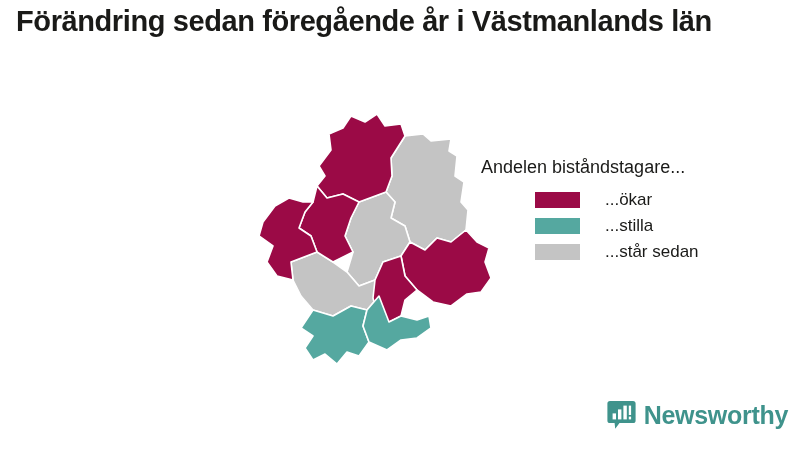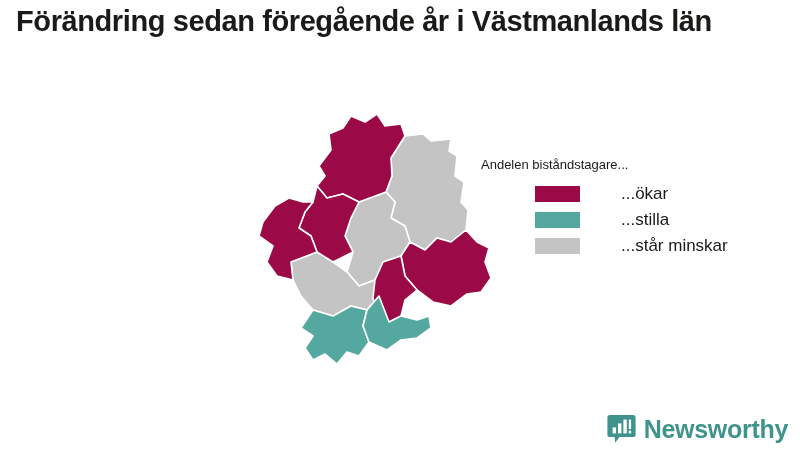--- a/index.html
+++ b/index.html
@@ -34,47 +34,46 @@
     height: 265px;
   }
   #map-svg { display: block; }
   #legend {
     position: absolute;
     left: 481px;
     top: 157px;
     width: 300px;
   }
   #legend-title {
-    font-size: 13px;
+    font-size: 18px;
     color: #1a1a18;
     margin: 0 0 9px 0;
     white-space: nowrap;
   }
   .legend-row {
     display: flex;
     align-items: center;
     height: 26px;
-    gap: 16px;
   }
   .legend-swatch {
     width: 45px;
     height: 16px;
     flex: 0 0 auto;
     margin-left: 54px;
     margin-right: 25px;
   }
   .legend-label {
     font-size: 17px;
     color: #1a1a18;
     white-space: nowrap;
   }
   #brand {
     position: absolute;
     right: 12px;
-    bottom: 6px;
+    bottom: 20px;
     display: flex;
     align-items: center;
   }
   #brand-icon {
     width: 29px;
     height: 30px;
     margin-right: 8px;
     flex: 0 0 auto;
   }
   #brand-name {
@@ -139,21 +138,21 @@
     <span class="legend-label">...ökar</span>
   </div>
 
   <div class="legend-row">
     <span class="legend-swatch" style="background:#55a8a0"></span>
     <span class="legend-label">...stilla</span>
   </div>
 
   <div class="legend-row">
     <span class="legend-swatch" style="background:#c4c4c4"></span>
-    <span class="legend-label">...står minskar</span>
+    <span class="legend-label">...står sedan</span>
   </div>
 </div>
 
 <div id="brand">
   <svg id="brand-icon" viewBox="0 0 29 30">
     <path d="M3,1 H26 A2.6,2.6 0 0 1 28.6,3.6 V20.4 A2.6,2.6 0 0 1 26,23 H12.5
              L8.2,28.8 L7.6,23 H3 A2.6,2.6 0 0 1 0.4,20.4 V3.6 A2.6,2.6 0 0 1 3,1 Z" fill="#3f938c"></path>
     <rect x="5.6" y="13.4" width="3.4" height="6.0" fill="#ffffff"></rect>
     <rect x="11.0" y="9.4" width="3.4" height="10.0" fill="#ffffff"></rect>
     <rect x="16.4" y="5.6" width="3.4" height="13.8" fill="#ffffff"></rect>

